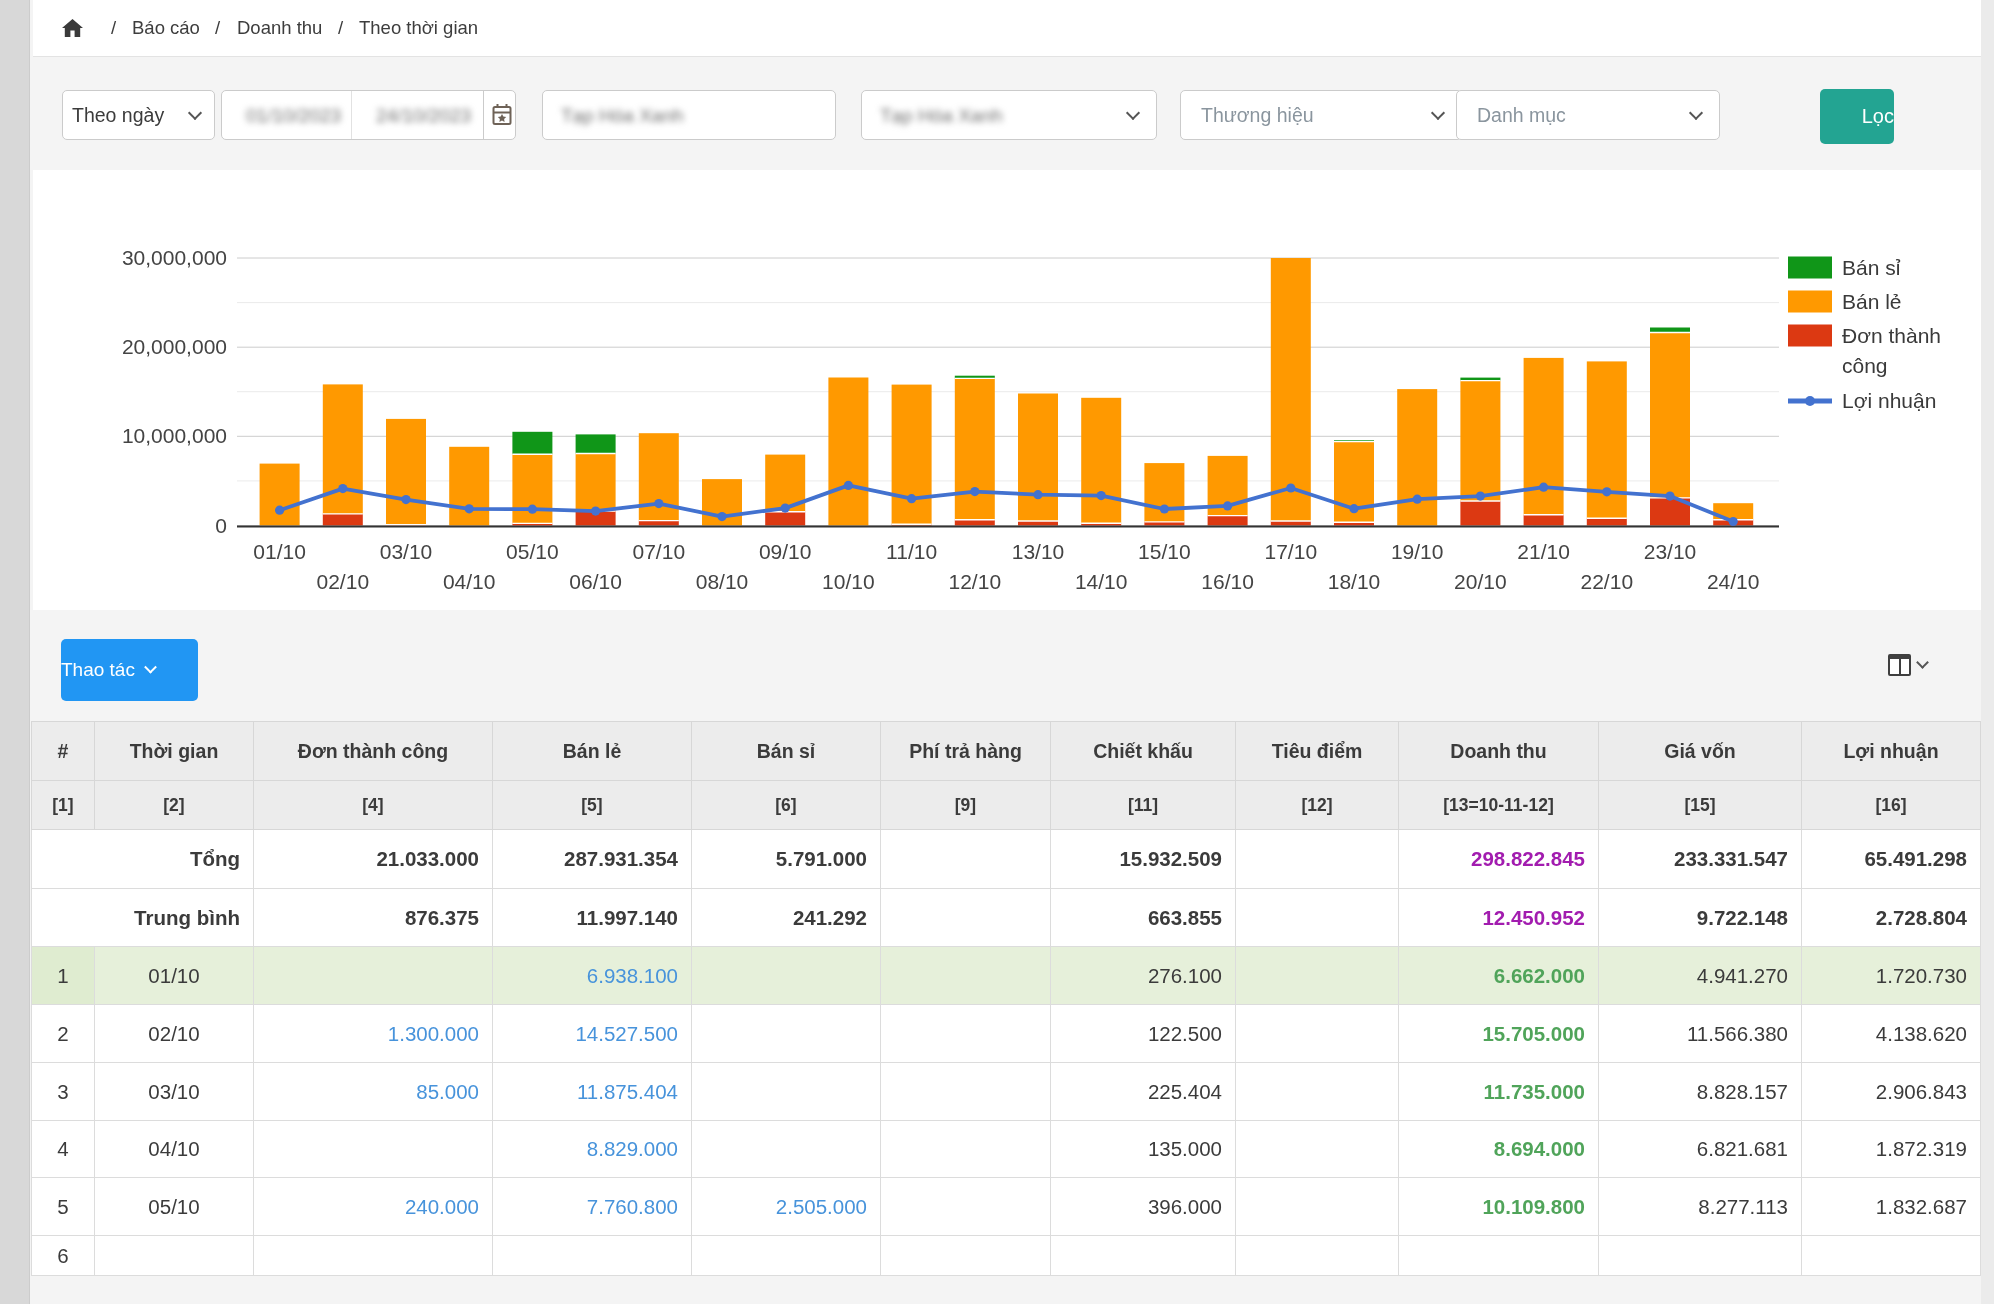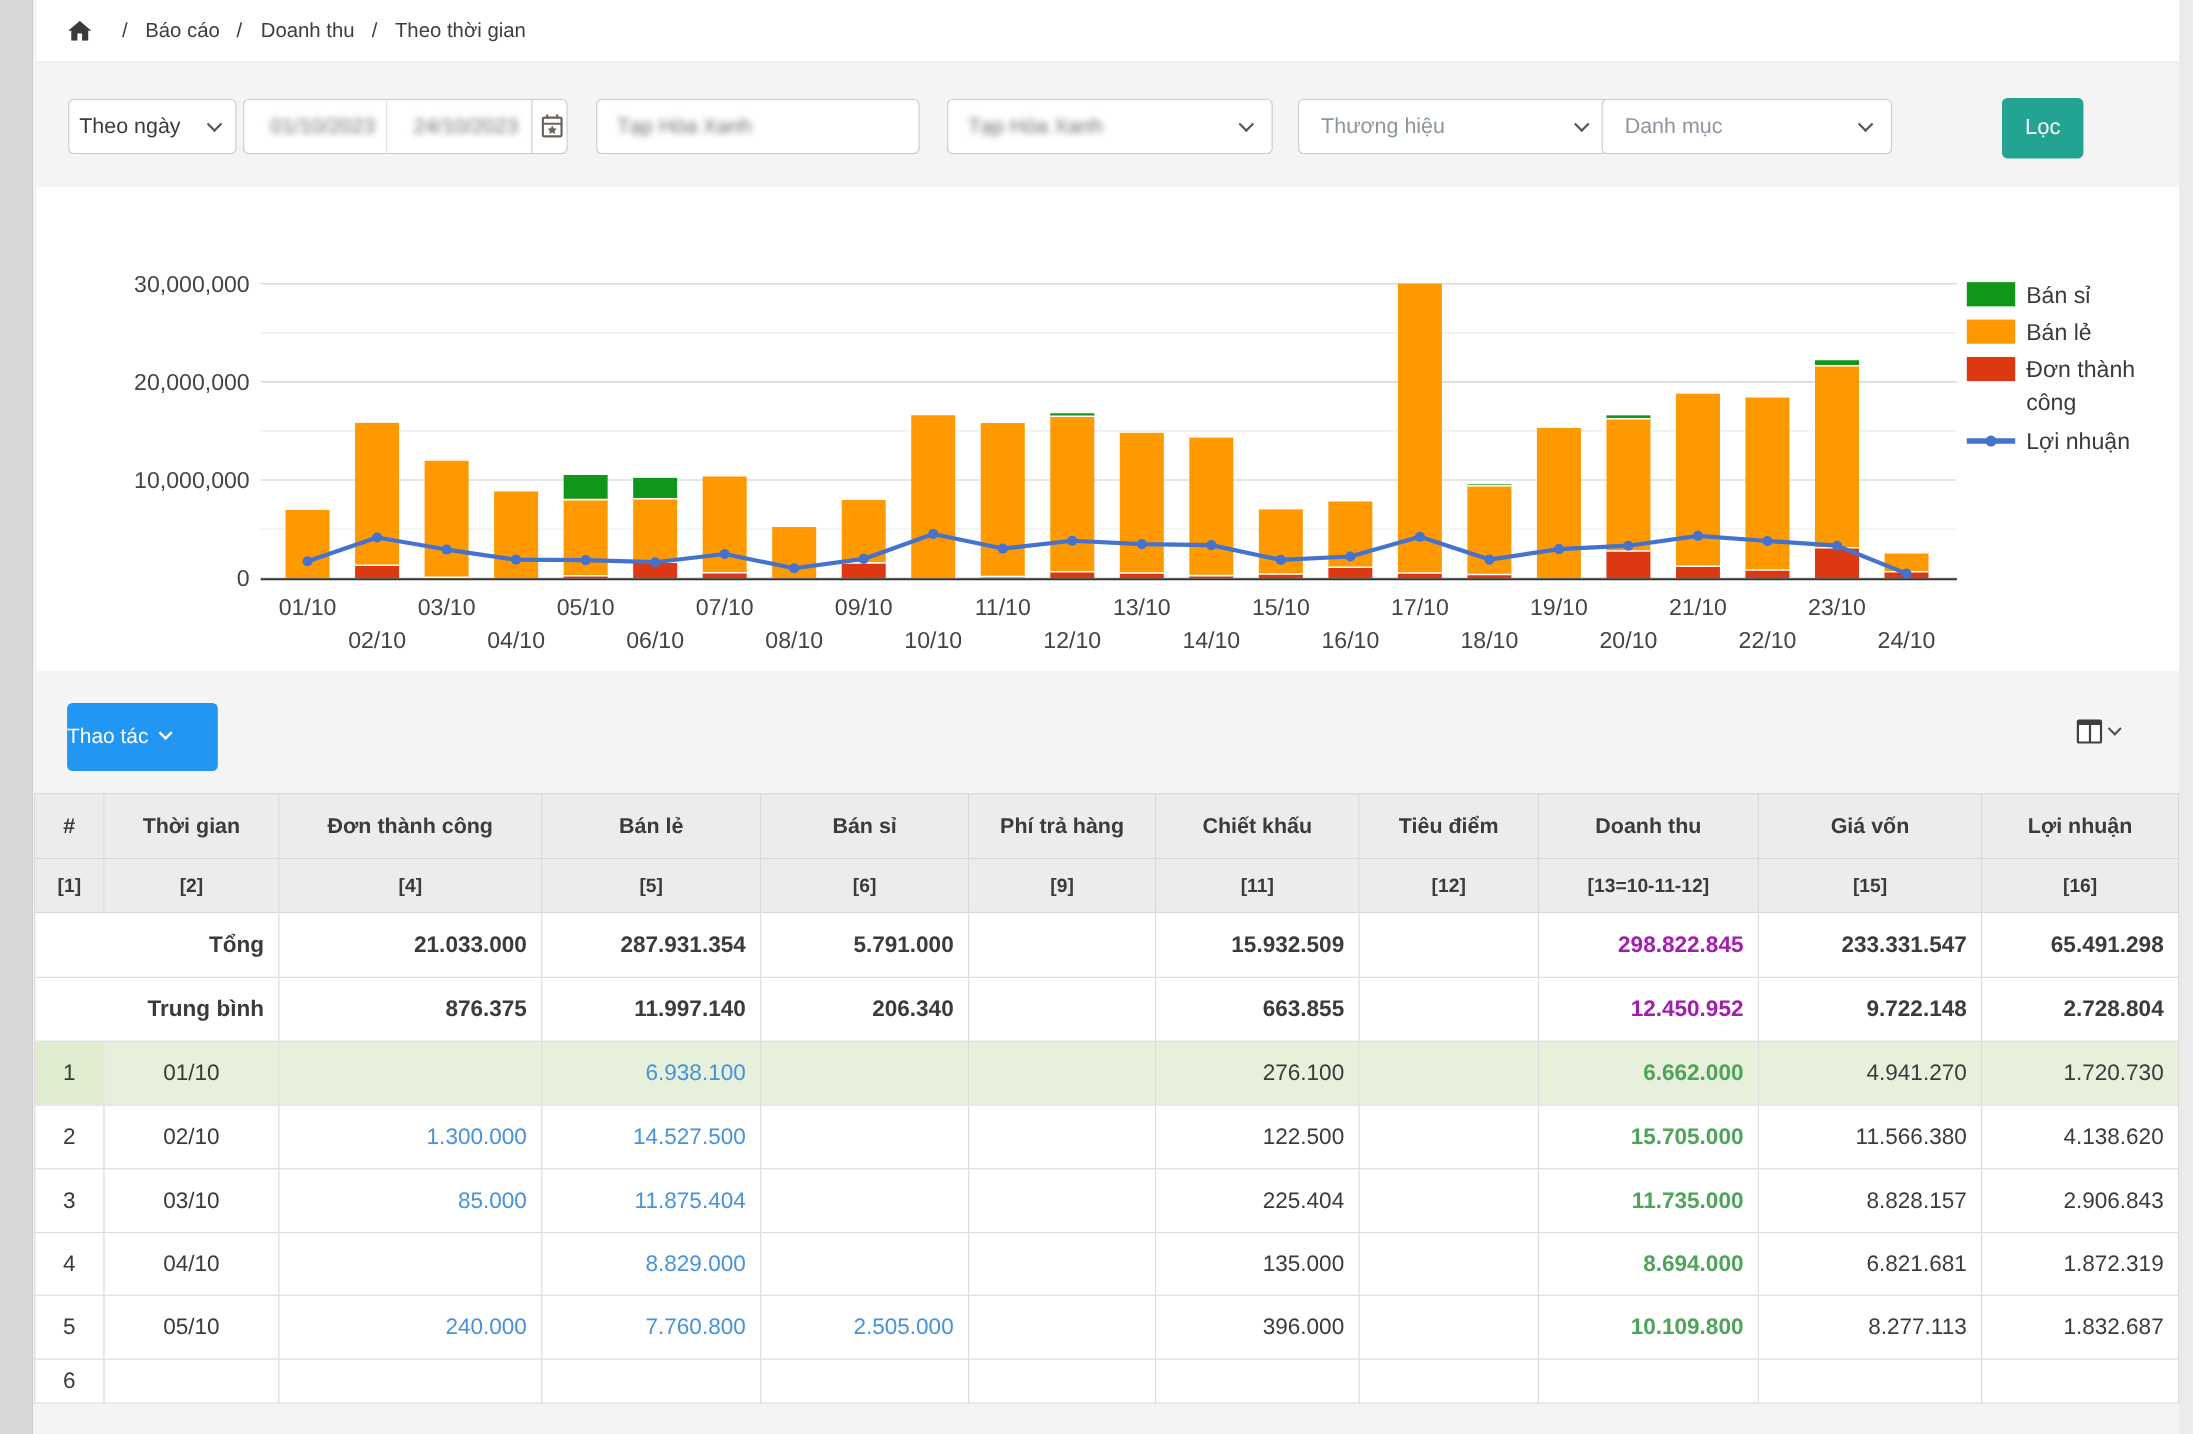--- a/index.html
+++ b/index.html
@@ -7,21 +7,21 @@
 #lstrip{left:0;top:0;width:30px;height:1304px;background:#d8d8d8;border-right:1px solid #cccccc}
 #rstrip{left:1981px;top:0;width:13px;height:1304px;background:#ebebeb}
 #crumb{left:33px;top:0;width:1948px;height:57px;background:#fff;border-bottom:1px solid #e3e3e3}
 .ct{position:absolute;top:17px;font-size:18.5px;color:#3d3d3d;white-space:nowrap}
 #chartcard{left:33px;top:170px;width:1948px;height:440px;background:#fff}
 .inp{position:absolute;top:90px;height:50px;background:#fff;border:1px solid #cbcbcb;border-radius:5px}
 .sel-t{position:absolute;left:9px;top:13px;font-size:19.5px;color:#3b3b3b;white-space:nowrap}
 .ph{color:#8a959e}
 .chev{position:absolute;width:10px;height:10px;border-right:2px solid #555;border-bottom:2px solid #555;transform:rotate(45deg);top:17px}
 .blur{position:absolute;top:14px;font-size:19px;color:#6f6f6f;filter:blur(3px);white-space:nowrap}
-#btnloc{left:1820px;top:89px;width:74px;height:55px;background:#23a492;border-radius:5px;color:#fff;font-size:20px;text-align:center;line-height:55px}
+#btnloc{left:1820px;top:89px;width:74px;height:55px;background:#23a492;border-radius:5px;color:#fff;font-size:20px;text-align:right;line-height:55px}
 #btnthao{left:61px;top:639px;width:137px;height:62px;background:#2196f3;border-radius:5px;color:#fff;font-size:19px;text-align:left;line-height:62px}
 #colicon{left:1888px;top:654px;width:23px;height:22px;border:2px solid #3f3f3f;border-top:5px solid #3f3f3f;border-radius:2px;background:#fff}
 #colicon:after{content:"";position:absolute;left:9px;top:0;width:2px;height:16px;background:#3f3f3f}
 #colchev{left:1918px;top:658px;width:9px;height:9px;border-right:2px solid #555;border-bottom:2px solid #555;transform:rotate(45deg)}
 #tbl{position:absolute;left:31px;top:721px;border-collapse:collapse;table-layout:fixed;font-size:20.5px;color:#3b3b3b}
 #tbl td,#tbl th{border:1px solid #dcdcdc;padding:0 13px;overflow:hidden;white-space:nowrap}
 #tbl tr.h1 th{background:#ececec;font-weight:bold;font-size:19.5px;border-color:#d7d7d7;text-align:center}
 #tbl tr.h2 th{background:#ececec;font-weight:bold;font-size:17.5px;border-color:#d7d7d7;text-align:center}
 #tbl td{background:#fff;text-align:right}
 #tbl .slab{font-weight:bold;text-align:right}
@@ -288,21 +288,21 @@
         <td class="sval">15.932.509</td>
         <td class="sval"></td>
         <td class="sgrn">298.822.845</td>
         <td class="sval">233.331.547</td>
         <td class="sval">65.491.298</td>
       </tr>
 <tr style="height:58px">
         <td colspan="2" class="slab">Trung bình</td>
         <td class="sval">876.375</td>
         <td class="sval">11.997.140</td>
-        <td class="sval">206.340</td>
+        <td class="sval">241.292</td>
         <td class="sval"></td>
         <td class="sval">663.855</td>
         <td class="sval"></td>
         <td class="sgrn">12.450.952</td>
         <td class="sval">9.722.148</td>
         <td class="sval">2.728.804</td>
       </tr>
 <tr class="hl" style="height:58px">
         <td class="cnum hlc">1</td>
         <td class="cdate">01/10</td>

